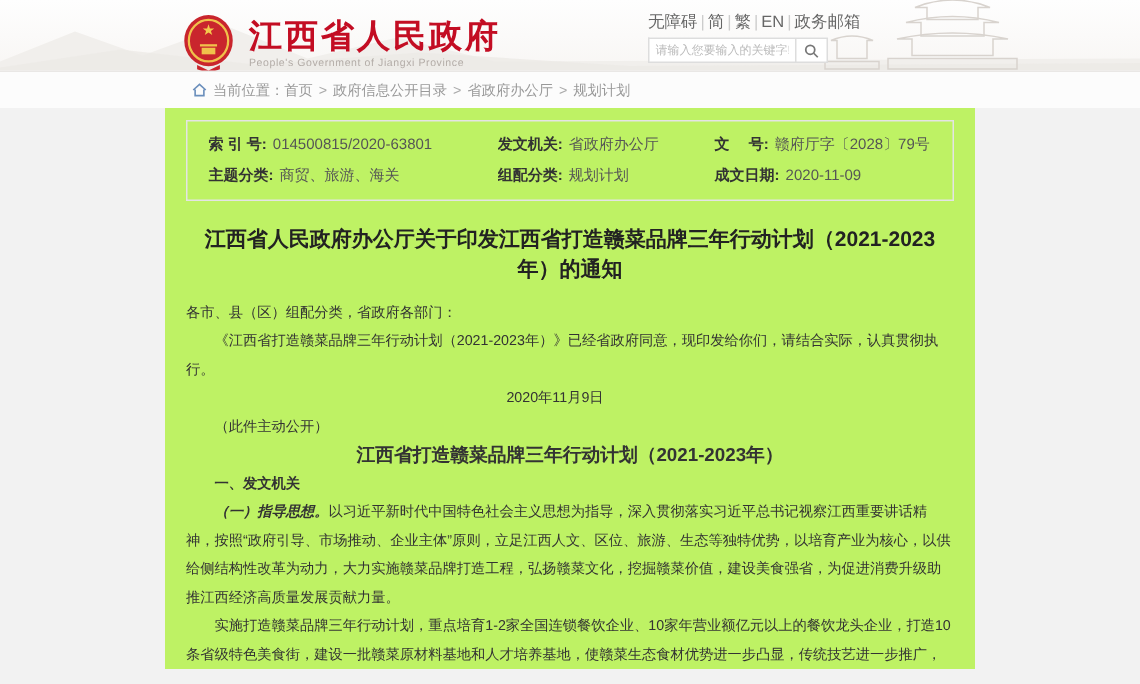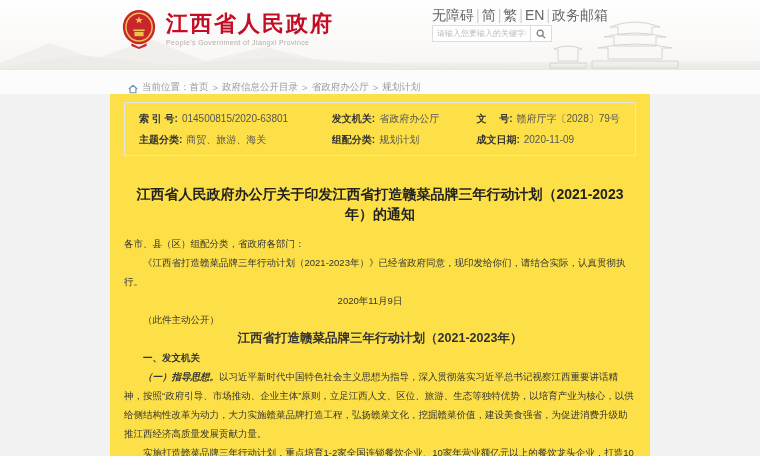--- a/index.html
+++ b/index.html
@@ -1,51 +1,51 @@
 <!DOCTYPE html>
 <html><head>
 <meta charset="utf-8">
 <style>
   * { margin:0; padding:0; box-sizing:border-box; }
   html,body { width:760px; height:456px; overflow:hidden; font-family:"Liberation Sans","DejaVu Sans",sans-serif; background:#f2f2f2; }
 
   
-  .header { position:relative; width:760px; height:70px; background:linear-gradient(#fefefe,#f8f6f4); border-bottom:1px solid #e9e7e5; overflow:hidden; }
+  .header { position:relative; width:760px; height:48px; background:linear-gradient(#fefefe,#f8f6f4); border-bottom:1px solid #e9e7e5; overflow:hidden; }
   .sketch { position:absolute; bottom:0; left:0; pointer-events:none; }
   .logo-wrap { position:absolute; left:120px; top:9px; display:flex; align-items:center; z-index:2; }
   .emblem { width:38px; height:40px; }
   .logo-text { margin-left:8px; }
   .site-name { font-size:22px; font-weight:bold; color:#c30d23; letter-spacing:2px; line-height:1.1; }
   .site-name-en { font-size:7px; color:#b3aca7; letter-spacing:.4px; margin-top:2px; }
   .header-right { position:absolute; left:432px; top:9px; width:120px; z-index:2; }
-  .top-links { text-align:left; font-size:14px; color:#666; line-height:12px; white-space:nowrap; }
+  .top-links { text-align:left; font-size:11px; color:#666; line-height:12px; white-space:nowrap; }
   .top-links .toplink { color:#666; cursor:pointer; text-decoration:none; }
   .top-links .sep { color:#ccc; margin:0 2px; }
   .search-row { margin-top:4px; display:flex; height:17px; }
   .search-input { flex:1; min-width:0; border:1px solid #ddd; border-right:none; background:#fff; font-size:8px; color:#333; padding:0 4px; outline:none; }
   .search-input::placeholder { color:#bbb; }
   .search-btn { width:22px; background:#fff; border:1px solid #ddd; display:flex; align-items:center; justify-content:center; cursor:pointer; }
 
   
-  .crumb-bar { width:760px; height:24px; background:#fcfcfc; display:flex; align-items:flex-end; padding-left:128px; font-size:9.5px; color:#999; }
+  .crumb-bar { width:760px; height:24px; background:#fcfcfc; display:flex; align-items:center; padding-left:128px; font-size:9.5px; color:#999; }
   .crumb-bar .home-icon { margin-right:4px; display:inline-flex; }
   .crumb-link { color:#999; cursor:pointer; text-decoration:none; }
   .crumb-sep { margin:0 4px; color:#aaa; }
   .crumb-current { color:#999; }
 
   
   .main { width:760px; height:374px; background:#f2f2f2; overflow:hidden; }
-  .panel { width:540px; height:100%; margin:0 auto; background:#fde047; padding:8px 14px 0; }
+  .panel { width:540px; height:100%; margin:0 auto; background:#bef264; padding:8px 14px 0; }
 
   .meta-box { border:1px solid #e4e4e4; padding:5px 14px; display:grid; grid-template-columns:40% 30% 30%; }
   .meta-cell { display:flex; font-size:10px; line-height:21px; white-space:nowrap; overflow:hidden; }
   .meta-label { font-weight:bold; color:#333; margin-right:4px; }
   .meta-value { color:#555; }
 
-  .doc-title { margin-top:28px; text-align:center; font-size:14px; font-weight:bold; color:#222; line-height:1.45; }
+  .doc-title { margin-top:15px; text-align:center; font-size:14px; font-weight:bold; color:#222; line-height:1.45; }
 
   .doc-body { margin-top:9px; font-size:9.5px; color:#333; line-height:19px; }
   .doc-body p { margin:0; }
   .p-plain { text-indent:0; }
   .p-indent { text-indent:2em; }
   .p-date { text-align:center; padding-right:20px; }
   .p-center-title { text-align:center; font-weight:bold; font-size:12.5px; }
   .p-section { text-indent:2em; font-weight:bold; }
   .lead { font-style:italic; font-weight:bold; }
 </style>

